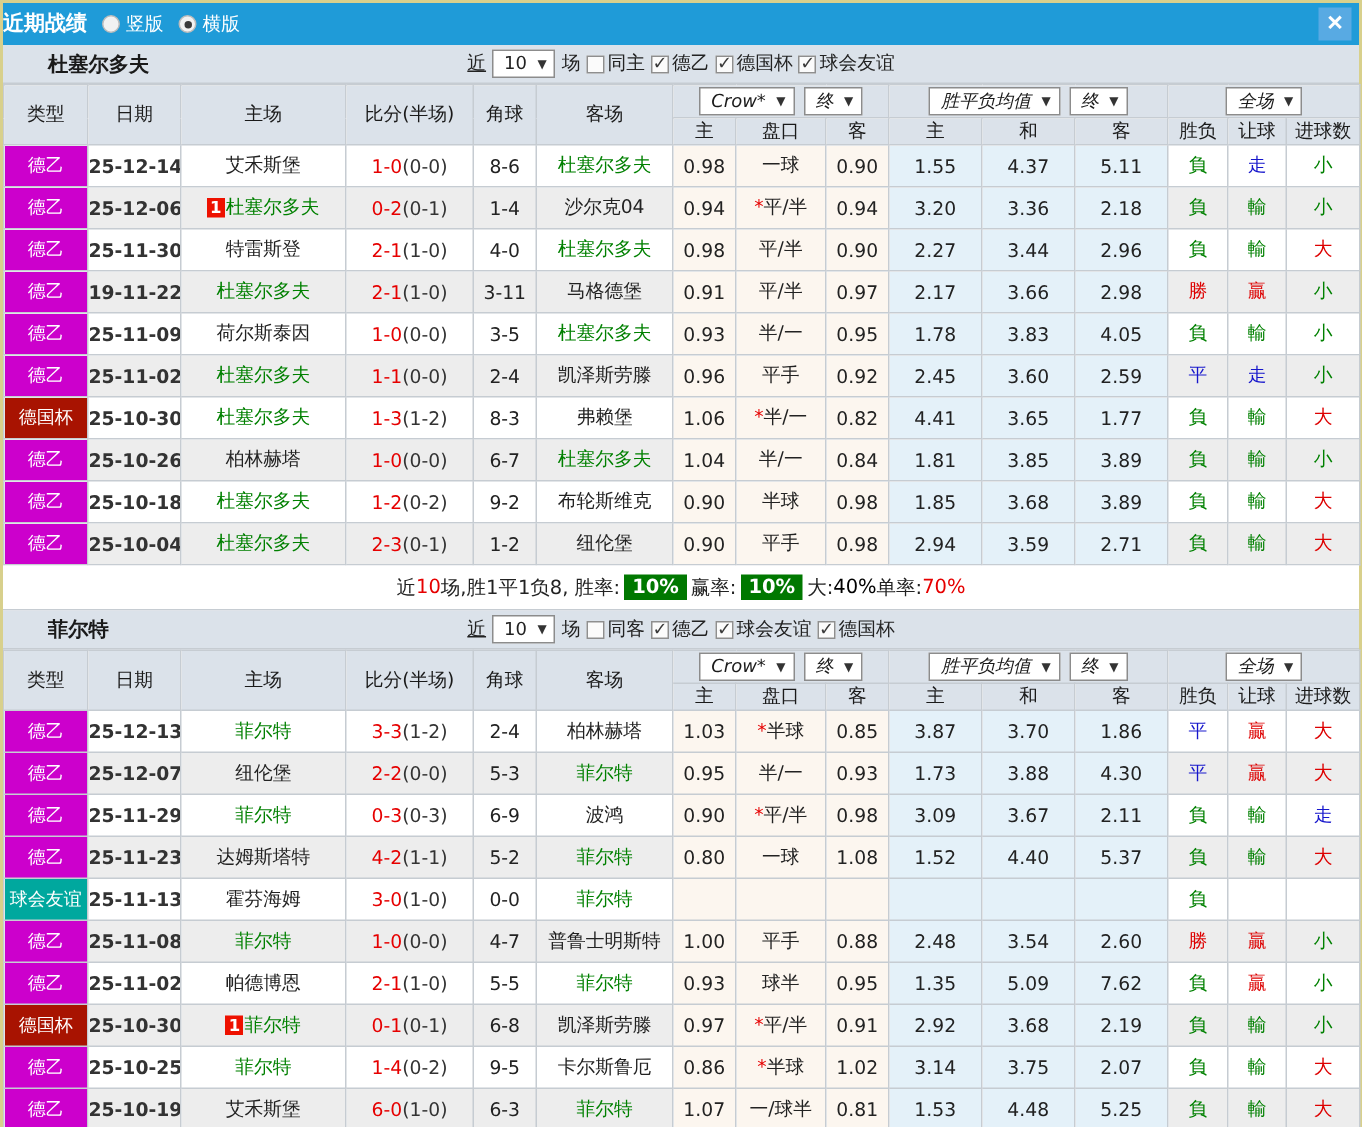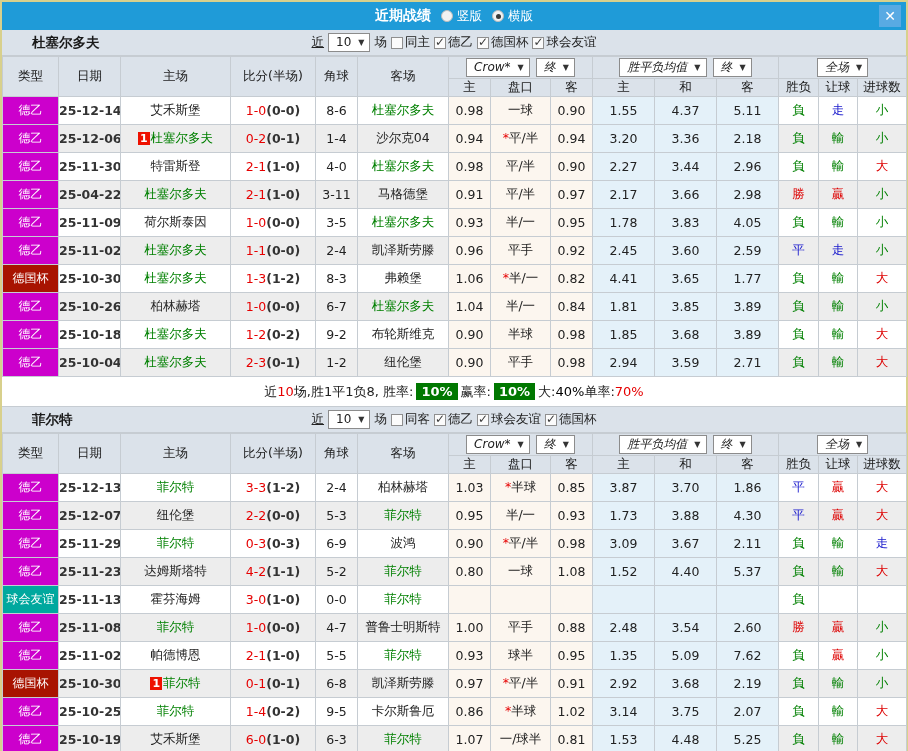--- a/index.html
+++ b/index.html
@@ -1,21 +1,21 @@
 <!DOCTYPE html>
 <html><head>
 <meta charset="utf-8">
 <style>
   * { box-sizing: border-box; }
   html,body { margin:0; padding:0; background:#fff; }
   body { width:908px; font-family:"DejaVu Sans","Liberation Sans",sans-serif; color:#222; }
   .popup { width:908px; border:2px solid #d8d08c; border-bottom:none; background:#fff; }
 
   
-  .titlebar { height:28px; background:#1f9bd8; position:relative; display:flex; align-items:center; justify-content:center; gap:10px; }
+  .titlebar { height:28px; background:#1f9bd8; position:relative; display:flex; align-items:center; gap:10px;font-family:Liberation Serif, serif; }
   .ttl { color:#fff; font-weight:bold; font-size:14px; }
   .radio-opt { display:flex; align-items:center; gap:4px; color:#fff; font-size:12.5px; cursor:pointer; }
   .radio { width:12px; height:12px; border-radius:50%; background:#f2f2f2; border:1px solid #bcbcbc; display:inline-block; position:relative; }
   .radio.on::after { content:""; position:absolute; left:3px; top:3px; width:5px; height:5px; border-radius:50%; background:#3a3a3a; }
   .closebtn { position:absolute; right:5px; top:3px; width:22px; height:22px; background:#58aae3; color:#fff; font-weight:bold; font-size:14px; display:flex; align-items:center; justify-content:center; cursor:pointer; }
 
   
   .teambar { height:26px; background:#dbe2ea; position:relative; display:flex; align-items:center; border-bottom:1px solid #c6ccd2; }
   .teamname { position:absolute; left:30px; font-weight:bold; font-size:13.5px; color:#1a1a1a; }
   .filters { margin:0 auto; display:flex; align-items:center; gap:4px; font-size:12.5px; }
@@ -38,21 +38,21 @@
   .grid tbody tr:nth-child(odd)  td { background:#fff; }
   td.warm { background:#fcf6ef !important; }
   td.cool { background:#e4f1f9 !important; }
   td.type { color:#fff; font-size:12px; }
   td.type.league   { background:#cc00cc !important; }
   td.type.cup      { background:#a81301 !important; }
   td.type.friendly { background:#00a89e !important; }
   td.date { color:#333;font-weight:bold; }
   .green { color:#008000; }
   .score { color:#e60000; }
-  .half  { color:#333;font-weight:bold; }
+  .half  { color:#333; }
   .badge { background:#ee1100; color:#fff; font-size:11px; font-weight:bold; padding:0 2px; margin-right:1px; }
   .star  { color:#e60000; }
   .c-green { color:#008000; }
   .c-red   { color:#dd0000; }
   .c-blue  { color:#1616cc; }
 
   
   .summaryrow { height:30px; display:flex; align-items:center; justify-content:center; font-size:13px; background:#fff; border-bottom:1px solid #c6ccd2; }
   .seg-plain { color:#222; }
   .seg-red  { color:#e60000; }
@@ -223,21 +223,21 @@
           <td class="warm">0.90</td>
           <td class="cool">2.27</td>
           <td class="cool">3.44</td>
           <td class="cool">2.96</td>
           <td class="c-green">負</td>
           <td class="c-green">輸</td>
           <td class="c-red">大</td>
         </tr>
         <tr>
           <td class="type league">德乙</td>
-          <td class="date">25-04-22</td>
+          <td class="date">19-11-22</td>
           <td><span class="green">杜塞尔多夫</span></td>
           <td><span class="score">2-1</span><span class="half">(1-0)</span></td>
           <td>3-11</td>
           <td><span>马格德堡</span></td>
           <td class="warm">0.91</td>
           <td class="warm">平/半</td>
           <td class="warm">0.97</td>
           <td class="cool">2.17</td>
           <td class="cool">3.66</td>
           <td class="cool">2.98</td>

